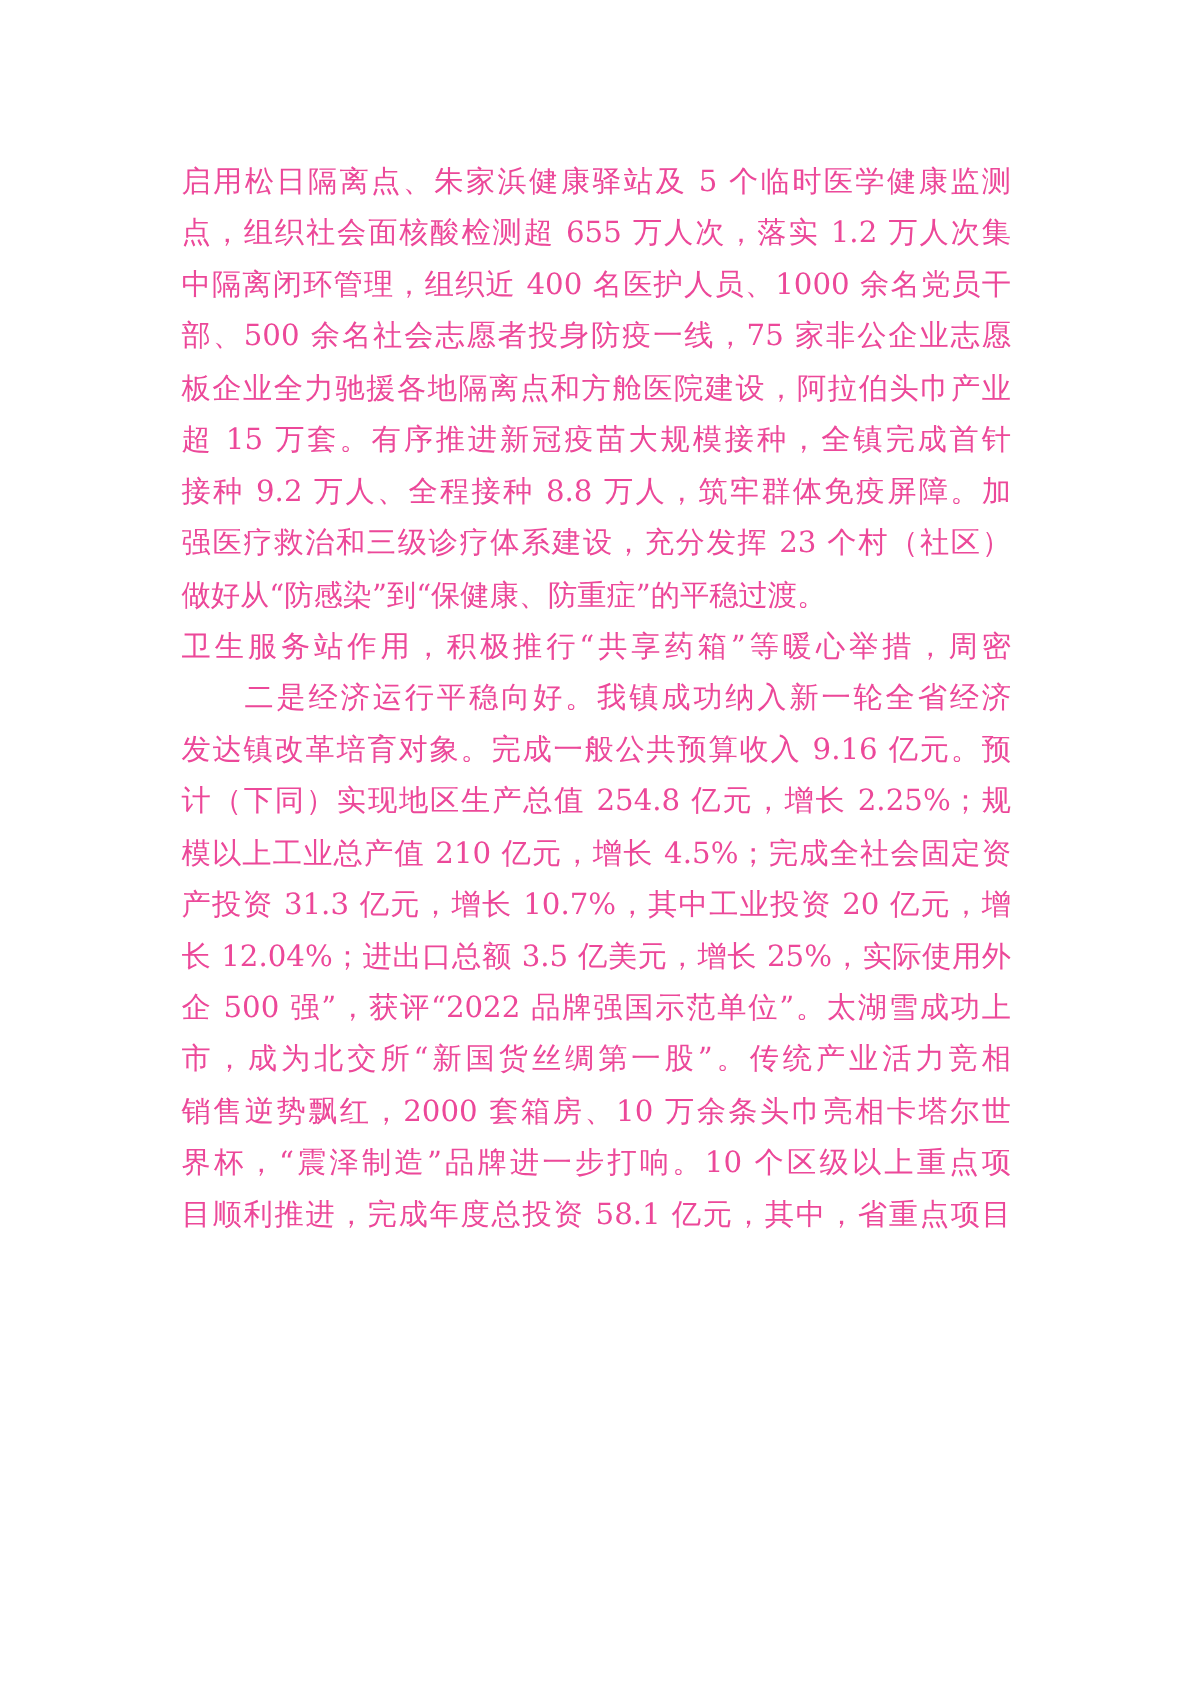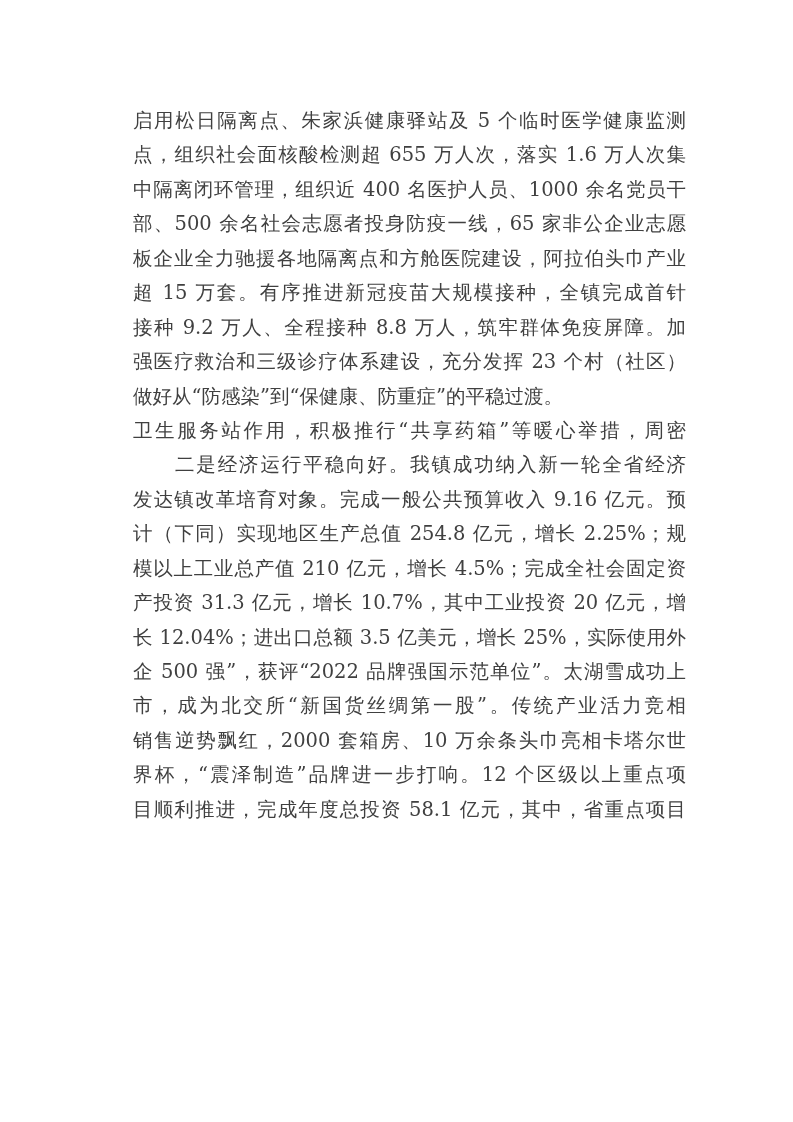--- a/index.html
+++ b/index.html
@@ -5,53 +5,52 @@
   html, body { margin: 0; padding: 0; background: #ffffff; }
   body { width: 793px; height: 1122px; position: relative; overflow: hidden; }
   .page {
     position: absolute;
     left: 121px;
     top: 104px;
     width: 553px;
     font-family: "DejaVu Serif", "Liberation Serif", serif;
     font-size: 19.5px;
     line-height: 34.45px;
-    color: #404040;
+    color: #ec4899;
     text-align: justify;
     text-justify: inter-character;
-    margin-left: 12px;
   }
   .line {
     display: block;
     white-space: nowrap;
     text-align: justify;
     text-align-last: justify;
     height: 34.45px;
   }
   .line.last { text-align-last: left; }
   .line.indent { padding-left: 42px; }
 </style>
 </head>
 <body>
 
 <div class="page">
   <span class="line">启用松日隔离点、朱家浜健康驿站及 5 个临时医学健康监测</span>
-  <span class="line">点，组织社会面核酸检测超 655 万人次，落实 1.6 万人次集</span>
+  <span class="line">点，组织社会面核酸检测超 655 万人次，落实 1.2 万人次集</span>
   <span class="line">中隔离闭环管理，组织近 400 名医护人员、1000 余名党员干</span>
-  <span class="line">部、500 余名社会志愿者投身防疫一线，65  家非公企业志愿</span>
+  <span class="line">部、500 余名社会志愿者投身防疫一线，75  家非公企业志愿</span>
   <span class="line">板企业全力驰援各地隔离点和方舱医院建设，阿拉伯头巾产业</span>
   <span class="line">超 15 万套。有序推进新冠疫苗大规模接种，全镇完成首针</span>
   <span class="line">接种 9.2 万人、全程接种 8.8 万人，筑牢群体免疫屏障。加</span>
   <span class="line">强医疗救治和三级诊疗体系建设，充分发挥 23 个村（社区）</span>
   <span class="line last">做好从“防感染”到“保健康、防重症”的平稳过渡。</span>
   <span class="line">卫生服务站作用，积极推行“共享药箱”等暖心举措，周密</span>
   <span class="line indent">二是经济运行平稳向好。我镇成功纳入新一轮全省经济</span>
   <span class="line">发达镇改革培育对象。完成一般公共预算收入 9.16 亿元。预</span>
   <span class="line">计（下同）实现地区生产总值 254.8 亿元，增长 2.25%；规</span>
   <span class="line">模以上工业总产值 210 亿元，增长 4.5%；完成全社会固定资</span>
   <span class="line">产投资 31.3 亿元，增长 10.7%，其中工业投资 20 亿元，增</span>
   <span class="line">长 12.04%；进出口总额 3.5 亿美元，增长 25%，实际使用外</span>
   <span class="line">企 500 强”，获评“2022 品牌强国示范单位”。太湖雪成功上</span>
   <span class="line">市，成为北交所“新国货丝绸第一股”。传统产业活力竞相</span>
   <span class="line">销售逆势飘红，2000 套箱房、10 万余条头巾亮相卡塔尔世</span>
-  <span class="line">界杯，“震泽制造”品牌进一步打响。12 个区级以上重点项</span>
+  <span class="line">界杯，“震泽制造”品牌进一步打响。10 个区级以上重点项</span>
   <span class="line">目顺利推进，完成年度总投资 58.1 亿元，其中，省重点项目</span>
 </div>
 
 </body></html>

